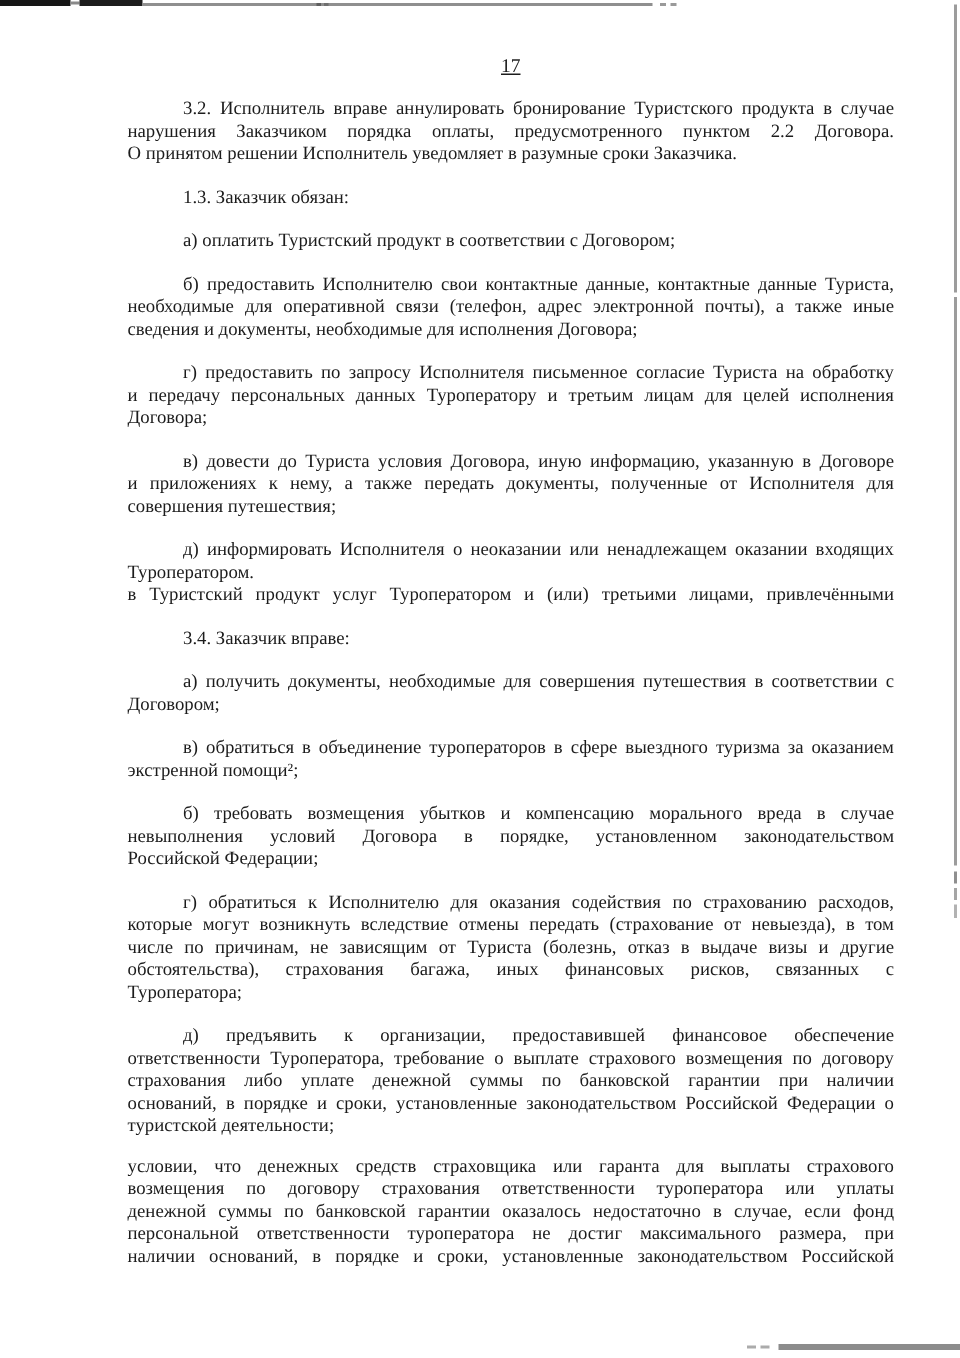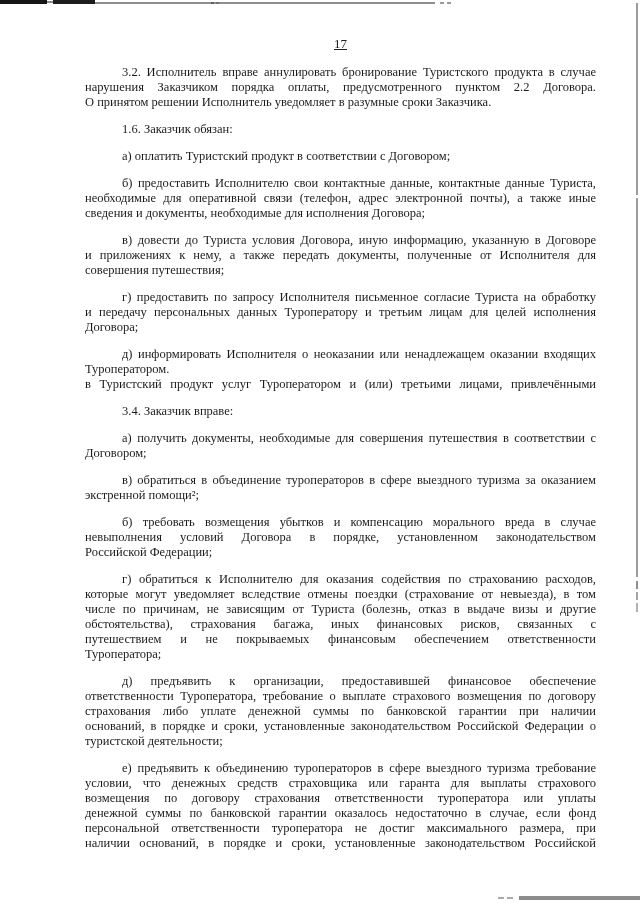--- a/index.html
+++ b/index.html
@@ -55,21 +55,21 @@
   .para {
     margin: 0 0 12px 0;
   }
   .line {
     font-size: 12.5px;
     line-height: 15px;
     text-align: justify;
     text-align-last: justify;
     white-space: normal;
   }
-  .line.first { text-indent: 37px; }
+  .line.first { text-indent: 37px; margin-top: 14px; }
   .line.last  { text-align-last: left; }
 </style>
 </head>
 <body>
 
 <div class="page">
   <div class="mark top-black-1"></div>
   <div class="mark top-gray-dash"></div>
   <div class="mark top-black-2"></div>
   <div class="mark top-gray-line"></div>
@@ -88,39 +88,39 @@
 
   <div class="content">
     <div class="page-number">17</div>
     <div>
         <div class="para">
           <div class="line first">3.2. Исполнитель вправе аннулировать бронирование Туристского продукта в случае</div>
           <div class="line">нарушения Заказчиком порядка оплаты, предусмотренного пунктом 2.2 Договора.</div>
           <div class="line last">О принятом решении Исполнитель уведомляет в разумные сроки Заказчика.</div>
         </div>
         <div class="para">
-          <div class="line first last">1.6. Заказчик обязан:</div>
+          <div class="line first last">1.3. Заказчик обязан:</div>
         </div>
         <div class="para">
           <div class="line first last">а) оплатить Туристский продукт в соответствии с Договором;</div>
         </div>
         <div class="para">
           <div class="line first">б) предоставить Исполнителю свои контактные данные, контактные данные Туриста,</div>
           <div class="line">необходимые для оперативной связи (телефон, адрес электронной почты), а также иные</div>
           <div class="line last">сведения и документы, необходимые для исполнения Договора;</div>
         </div>
         <div class="para">
+          <div class="line first">г) предоставить по запросу Исполнителя письменное согласие Туриста на обработку</div>
+          <div class="line">и передачу персональных данных Туроператору и третьим лицам для целей исполнения</div>
+          <div class="line last">Договора;</div>
+        </div>
+        <div class="para">
           <div class="line first">в) довести до Туриста условия Договора, иную информацию, указанную в Договоре</div>
           <div class="line">и приложениях к нему, а также передать документы, полученные от Исполнителя для</div>
           <div class="line last">совершения путешествия;</div>
-        </div>
-        <div class="para">
-          <div class="line first">г) предоставить по запросу Исполнителя письменное согласие Туриста на обработку</div>
-          <div class="line">и передачу персональных данных Туроператору и третьим лицам для целей исполнения</div>
-          <div class="line last">Договора;</div>
         </div>
         <div class="para">
           <div class="line first">д) информировать Исполнителя о неоказании или ненадлежащем оказании входящих</div>
           <div class="line last">Туроператором.</div>
           <div class="line">в Туристский продукт услуг Туроператором и (или) третьими лицами, привлечёнными</div>
         </div>
         <div class="para">
           <div class="line first last">3.4. Заказчик вправе:</div>
         </div>
         <div class="para">
@@ -131,35 +131,33 @@
           <div class="line first">в) обратиться в объединение туроператоров в сфере выездного туризма за оказанием</div>
           <div class="line last">экстренной помощи²;</div>
         </div>
         <div class="para">
           <div class="line first">б) требовать возмещения убытков и компенсацию морального вреда в случае</div>
           <div class="line">невыполнения условий Договора в порядке, установленном законодательством</div>
           <div class="line last">Российской Федерации;</div>
         </div>
         <div class="para">
           <div class="line first">г) обратиться к Исполнителю для оказания содействия по страхованию расходов,</div>
-          <div class="line">которые могут уведомляет вследствие отмены поездки (страхование от невыезда), в том</div>
+          <div class="line">которые могут возникнуть вследствие отмены передать (страхование от невыезда), в том</div>
           <div class="line">числе по причинам, не зависящим от Туриста (болезнь, отказ в выдаче визы и другие</div>
           <div class="line">обстоятельства), страхования багажа, иных финансовых рисков, связанных с</div>
-          <div class="line">путешествием и не покрываемых финансовым обеспечением ответственности</div>
           <div class="line last">Туроператора;</div>
         </div>
         <div class="para">
           <div class="line first">д) предъявить к организации, предоставившей финансовое обеспечение</div>
           <div class="line">ответственности Туроператора, требование о выплате страхового возмещения по договору</div>
           <div class="line">страхования либо уплате денежной суммы по банковской гарантии при наличии</div>
           <div class="line">оснований, в порядке и сроки, установленные законодательством Российской Федерации о</div>
           <div class="line last">туристской деятельности;</div>
         </div>
         <div class="para">
-          <div class="line first">е) предъявить к объединению туроператоров в сфере выездного туризма требование</div>
           <div class="line">условии, что денежных средств страховщика или гаранта для выплаты страхового</div>
           <div class="line">возмещения по договору страхования ответственности туроператора или уплаты</div>
           <div class="line">денежной суммы по банковской гарантии оказалось недостаточно в случае, если фонд</div>
           <div class="line">персональной ответственности туроператора не достиг максимального размера, при</div>
           <div class="line">наличии оснований, в порядке и сроки, установленные законодательством Российской</div>
         </div>
       </div>
   </div>
 </div>
 

